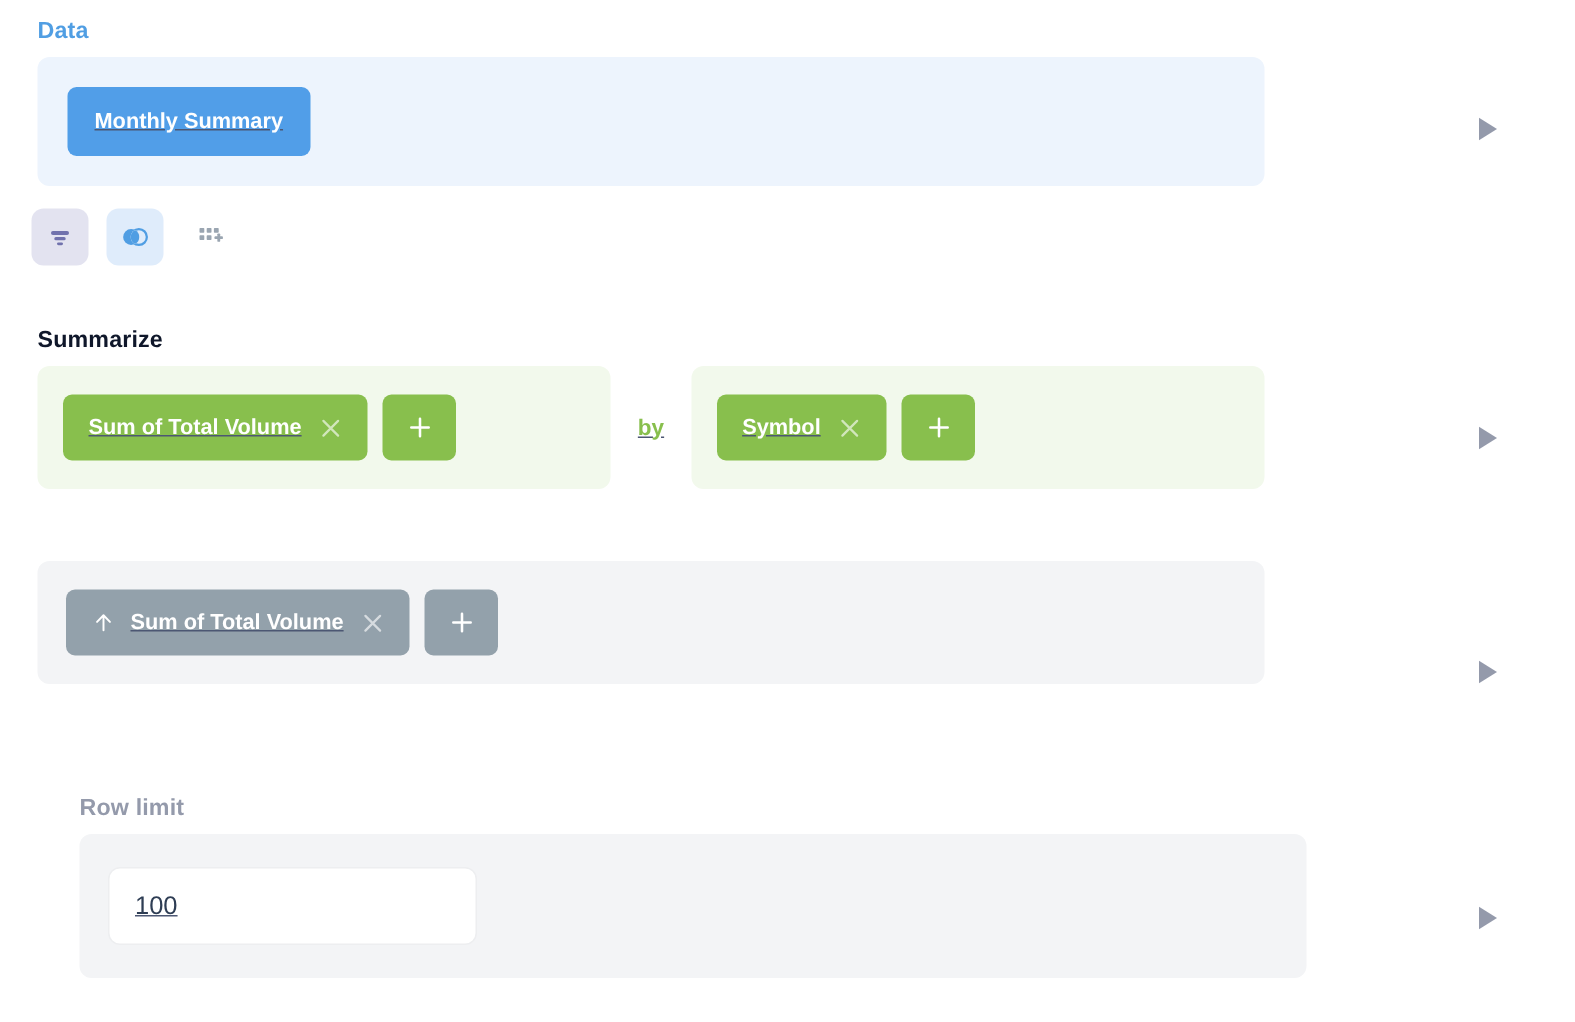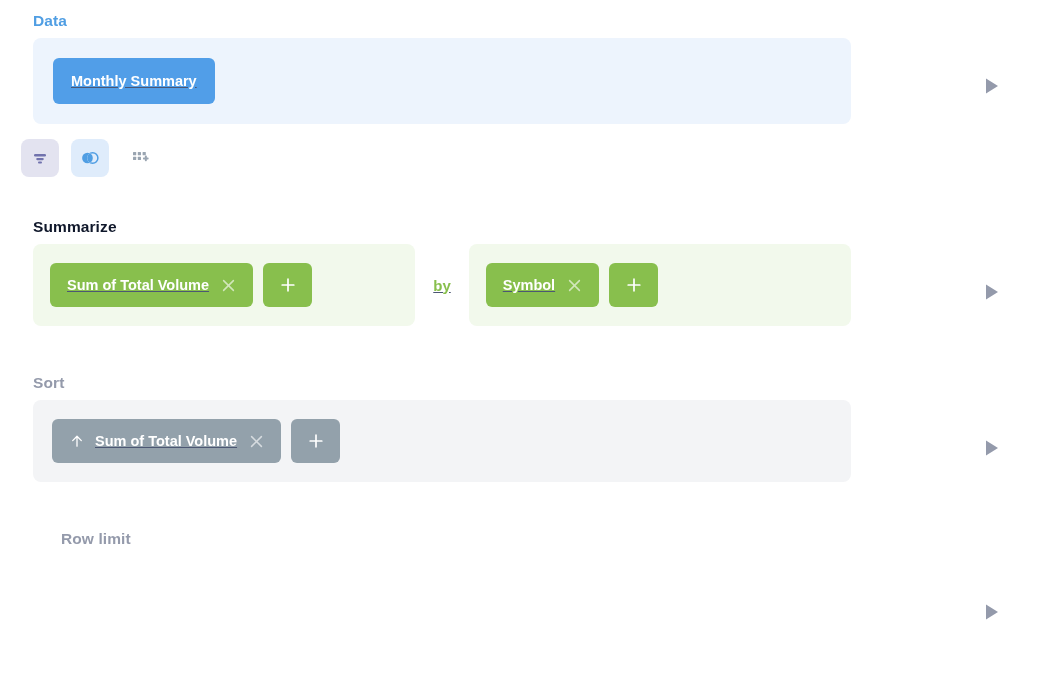--- a/index.html
+++ b/index.html
@@ -18,21 +18,21 @@
   .notebook {
     position: relative;
     width: 1050px;
     height: 681px;
     box-sizing: border-box;
   }
 
   
   .step {
     position: absolute;
-    left: 12px;
+    left: 4px;
     width: 860px;
     box-sizing: border-box;
     padding-left: 21px;
     padding-right: 21px;
   }
 
   .step-title {
     font-size: 15.5px;
     font-weight: bold;
     line-height: 18px;
@@ -280,21 +280,20 @@
     </div>
   </div>
 
   <div class="run-btn" style="left:981px;top:281px;">
     <svg width="16" height="18" viewBox="0 0 16 18">
       <path d="M2 1.5 L14 9 L2 16.5 Z" fill="#949AAB"></path>
     </svg>
   </div>
 
   <div class="step" style="top:374px;">
-    <div class="step-title sort">Sort</div>
     <div class="step-body">
       <div class="clause-wrap">
         <div class="clause-box grey" style="width:942px;height:82px;padding-left:19px;">
           <div class="chip grey" style="height:44px;padding:0 17px;">
             <span class="sort-arrow">
               <svg width="14" height="14" viewBox="0 0 14 14">
                 <path d="M7 12.2 V2.3 M2.7 6.6 L7 2.2 L11.3 6.6" stroke="#FFFFFF" stroke-width="1.3" fill="none" stroke-linecap="round" stroke-linejoin="round"></path>
               </svg>
             </span>
             <span class="chip-label">Sum of Total Volume</span>
@@ -315,20 +314,27 @@
   </div>
 
   <div class="run-btn" style="left:981px;top:437px;">
     <svg width="16" height="18" viewBox="0 0 16 18">
       <path d="M2 1.5 L14 9 L2 16.5 Z" fill="#949AAB"></path>
     </svg>
   </div>
 
   <div class="step" style="top:530px;margin-left:28px;">
     <div class="step-title rowlimit">Row limit</div>
+    <div class="step-body">
+      <div class="clause-wrap">
+        <div class="clause-box grey" style="width:942px;height:96px;padding-left:19px;">
+          <input class="limit-input" type="text" placeholder="Enter a limit" value="100" style="">
+        </div>
+      </div>
+    </div>
   </div>
 
   <div class="run-btn" style="left:981px;top:601px;">
     <svg width="16" height="18" viewBox="0 0 16 18">
       <path d="M2 1.5 L14 9 L2 16.5 Z" fill="#949AAB"></path>
     </svg>
   </div>
 
 </div>
 

